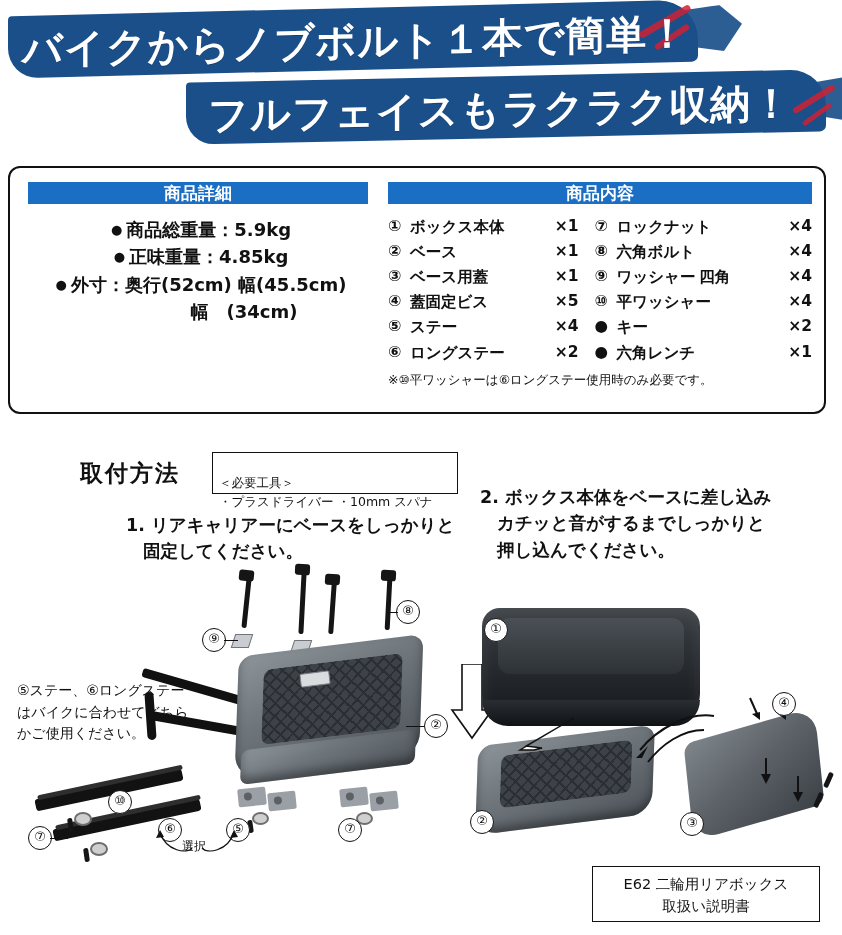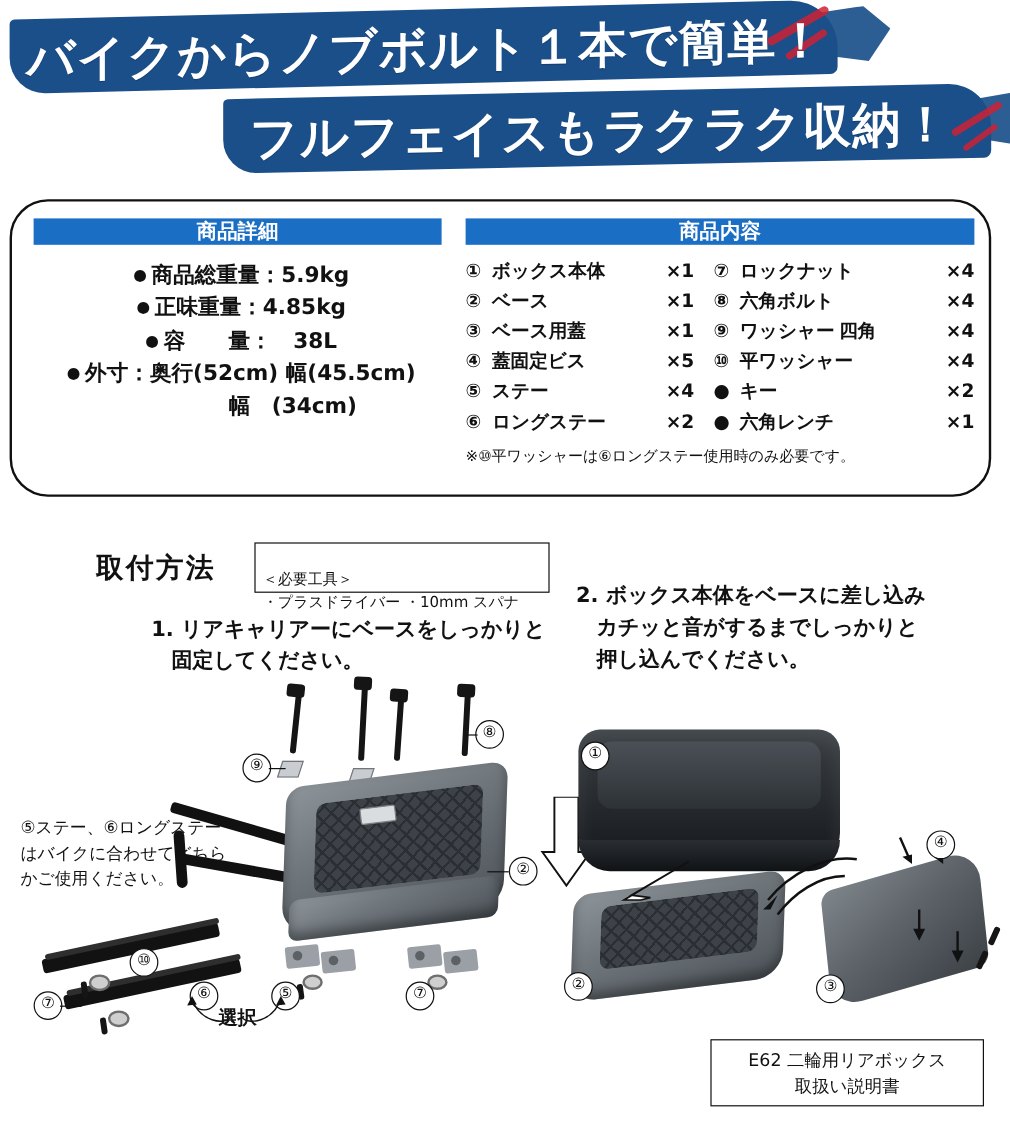--- a/index.html
+++ b/index.html
@@ -50,21 +50,21 @@
     position:absolute;color:#ffffff;font-weight:bold;
     letter-spacing:1px;white-space:nowrap;
     text-shadow:0 1px 0 rgba(0,0,0,.18);
   }
   .hl1{left:22px;top:14px;font-size:40px;transform:skewY(-1.4deg);}
   .hl2{left:208px;top:82px;font-size:40px;transform:skewY(-1.2deg);}
 
   
   .specbox{
     position:absolute;left:8px;top:166px;width:818px;height:248px;
-    border:2px solid #111;border-radius:32px;box-sizing:border-box;
+    border:2px solid #111;border-radius:12px;box-sizing:border-box;
     background:#fff;
   }
   .bar{
     background:#1a6fc4;color:#fff;font-weight:bold;font-size:17px;
     text-align:center;line-height:22px;height:22px;
   }
   .col-left{position:absolute;left:18px;top:14px;width:340px;}
   .col-right{position:absolute;left:378px;top:14px;width:424px;}
 
   .spec-list{margin:12px 0 0 6px;font-size:18px;line-height:1.52;font-weight:bold;text-align:center;}
@@ -154,21 +154,21 @@
     border-radius:10px 26px 10px 26px;
     transform:rotate(-16deg) skewX(-10deg);
   }
   .stay{position:absolute;background:#121212;border-radius:3px;transform:rotate(-12deg);}
   .stayTop{position:absolute;background:#2e2e2e;border-radius:3px;transform:rotate(-12deg);}
   .bracket{position:absolute;background:#9aa0a6;border-radius:2px;}
   .bracket:after{
     content:"";position:absolute;left:6px;top:4px;width:8px;height:8px;
     background:#5c6166;border-radius:50%;
   }
-  .selecttxt{position:absolute;font-size:16px;font-weight:bold;}
+  .selecttxt{position:absolute;font-size:12px;}
 </style>
 </head>
 <body>
 
 <div class="page">
 
   <div class="headline">
     <div class="brush brush1"></div>
     <div class="brush brush2"></div>
     <div class="red-acc red1"></div>
@@ -179,21 +179,20 @@
     <div class="hl-text hl2">フルフェイスもラクラク収納！</div>
   </div>
 
   <div class="specbox">
 
     <div class="col-left">
       <div class="bar">商品詳細</div>
       <div class="spec-list">
         <div class="row"><span class="bullet">●</span><span>商品総重量：5.9kg</span></div>
         <div class="row"><span class="bullet">●</span><span>正味重量：4.85kg</span></div>
-        <div class="row"><span class="bullet">●</span><span>容　　量：　38L</span></div>
         <div class="row"><span class="bullet">●</span><span>外寸：奥行(52cm) 幅(45.5cm)</span></div>
         <div class="row"><span class="indent"></span><span>幅　(34cm)</span></div>
       </div>
     </div>
 
     <div class="col-right">
       <div class="bar">商品内容</div>
       <div class="parts">
         <table class="ptable">
           <tbody>

